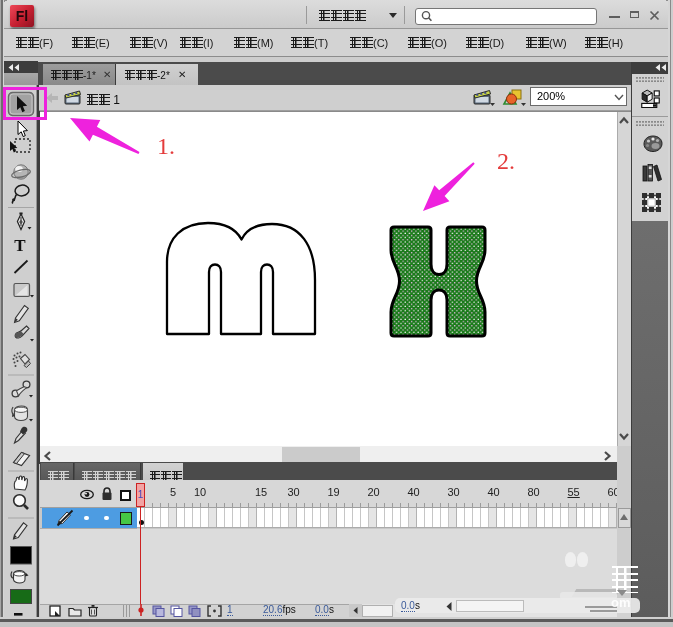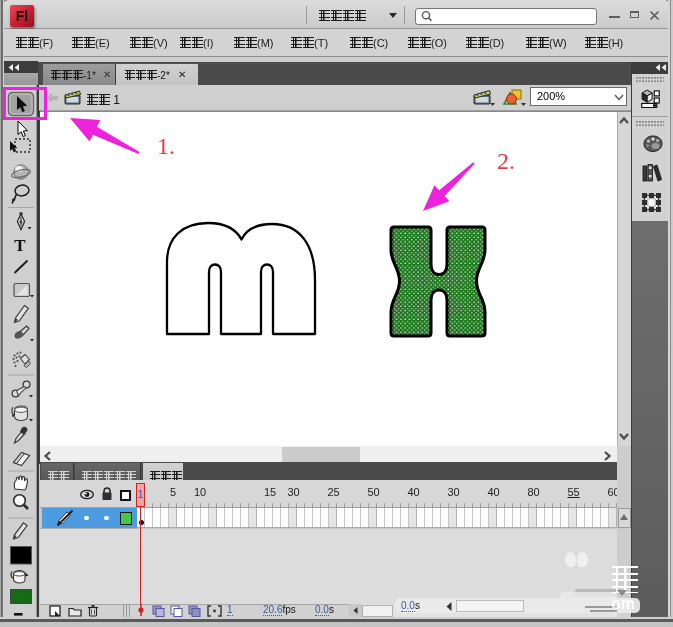--- a/index.html
+++ b/index.html
@@ -260,24 +260,24 @@
     <circle cx="6" cy="4.6" r="0.9" fill="#fff"></circle>
   </svg>
 <svg class="abs" style="left:101px;top:487px;" width="12" height="14" viewBox="0 0 12 14">
     <path d="M3 6 L3 4.5 C3 2 4.2 1 6 1 C7.8 1 9 2 9 4.5 L9 6" fill="none" stroke="#222" stroke-width="1.6"></path>
     <rect x="1.5" y="5.5" width="9" height="7.5" rx="1" fill="#2e2e2e"></rect>
   </svg>
 <div class="abs" style="left:119.5px;top:489.5px;width:11.5px;height:11.5px;border:2.6px solid #111;box-sizing:border-box;background:#fff;"></div>
 <div class="abs" style="left:137px;top:486px;width:480px;height:16px;overflow:hidden;font-size:11px;color:#222;">
 <span class="abs" style="left:33px;">5</span>
     <span class="abs" style="left:57px;">10</span>
-    <span class="abs" style="left:127px;">15</span>
+    <span class="abs" style="left:118px;">15</span>
     <span class="abs" style="left:150.5px;">30</span>
-    <span class="abs" style="left:190.5px;">25</span>
-    <span class="abs" style="left:230.5px;">50</span>
+    <span class="abs" style="left:190.5px;">19</span>
+    <span class="abs" style="left:230.5px;">20</span>
     <span class="abs" style="left:270.5px;">40</span>
     <span class="abs" style="left:310.5px;">30</span>
     <span class="abs" style="left:350.5px;">40</span>
     <span class="abs" style="left:390.5px;">80</span>
     <span class="abs" style="left:430.5px;text-decoration:underline;">55</span>
     <span class="abs" style="left:470.5px;">60</span>
   </div>
 <div class="abs" style="left:137px;top:502.5px;width:480px;height:4px;background:repeating-linear-gradient(to right,transparent 0 7px,#9b9b9b 7px 8px);"></div>
 
 <div class="abs" style="left:41.5px;top:508px;width:95.5px;height:20px;background:#4d9ce2;"></div>
@@ -361,21 +361,21 @@
 <div class="abs" style="left:401px;top:599.5px;font-size:10px;z-index:10;"><span style="color:#3a5a9a;border-bottom:1px dotted #3a5a9a;">0.0</span><span style="color:#111;">s</span></div>
 <svg class="abs" style="left:443px;top:601px;z-index:10;" width="12" height="11" viewBox="0 0 12 11">
     <path d="M8.5 1 L3.5 5.5 L8.5 10 Z" fill="#333"></path>
   </svg>
 <div class="abs" style="left:456px;top:600px;width:68px;height:12px;background:#f4f4f4;border:1px solid #bbb;box-sizing:border-box;z-index:10;"></div>
 <div class="abs" style="left:612px;top:566px;width:26px;height:27px;z-index:12;background:
  linear-gradient(#fff,#fff) no-repeat 50% 0/2.5px 100%,
  linear-gradient(#fff,#fff) no-repeat 4px 0/2px 100%,
  repeating-linear-gradient(to bottom,#fff 0 2px,transparent 2px 6.5px);"></div>
 <div class="abs" style="left:617px;top:590px;width:0;height:0;border-left:5px solid transparent;border-right:5px solid transparent;border-top:6px solid #8a8a8a;z-index:12;"></div>
-<div class="abs" style="left:611px;top:595px;font-size:16px;font-weight:bold;color:rgba(255,255,255,.9);z-index:12;">om</div>
+<div class="abs" style="left:611px;top:595px;font-size:13px;font-weight:bold;color:rgba(255,255,255,.9);z-index:12;">om</div>
 
 <div class="abs" style="left:630.5px;top:62px;width:2px;height:555px;background:#3c3c3c;"></div>
 <div class="abs" style="left:632px;top:62px;width:36px;height:12px;background:#3d3d3d;"></div>
 <svg class="abs" style="left:655px;top:64px;" width="12" height="7" viewBox="0 0 12 7">
     <path d="M5 0 L0.5 3.5 L5 7 Z M11 0 L6.5 3.5 L11 7 Z" fill="#ececec"></path>
   </svg>
 <div class="abs" style="left:632px;top:74px;width:36px;height:43px;background:#d2d2d2;border-bottom:1px solid #9a9a9a;box-sizing:border-box;"></div>
 <div class="abs" style="left:636px;top:77px;width:28px;height:5px;background:radial-gradient(circle 1px at 1px 1px,#8a8a8a 1px,transparent 1px) 0 0/3px 3.4px;"></div>
 <svg class="abs" style="left:640px;top:88px;" width="21" height="20" viewBox="0 0 24 24">
     <path d="M2 6 L8 2.5 L14 6 L8 9.5 Z" fill="#b9b9b9" stroke="#111" stroke-width="1.2"></path>

